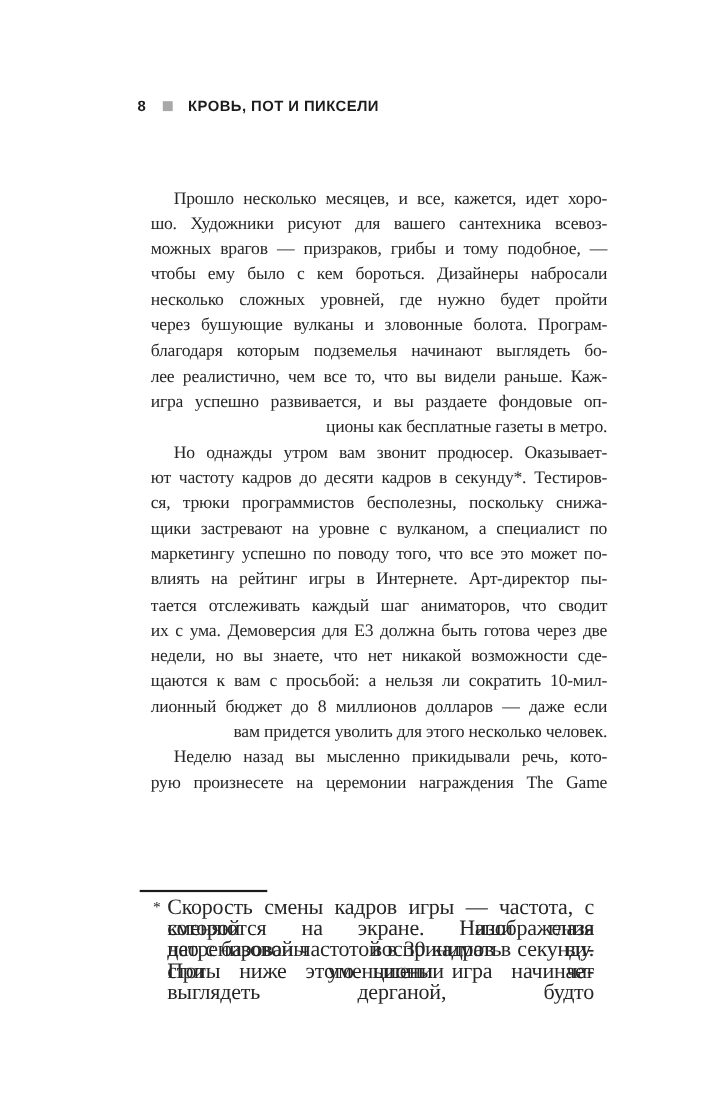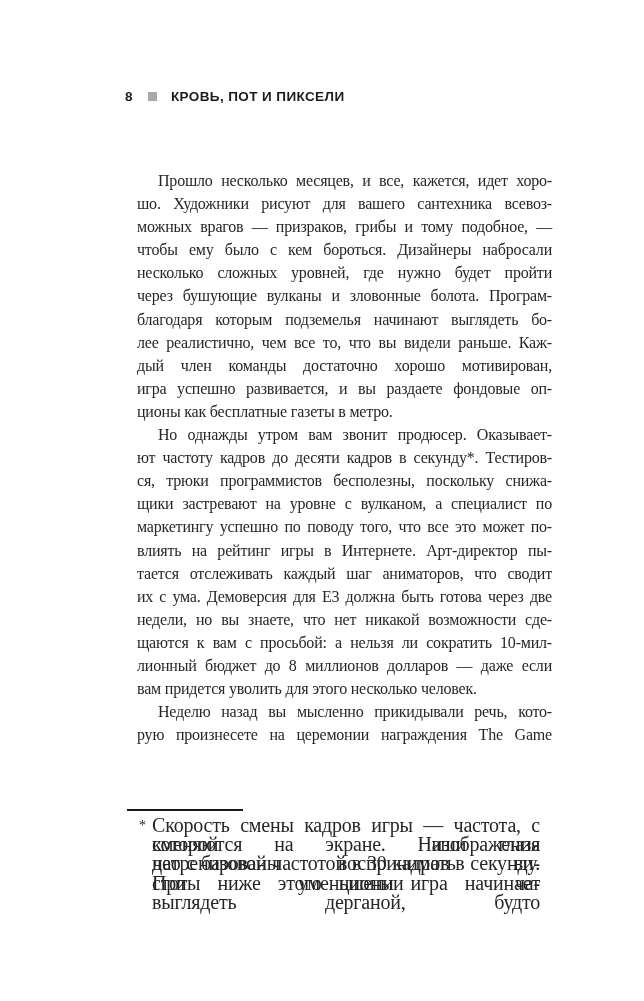--- a/index.html
+++ b/index.html
@@ -41,21 +41,21 @@
     width: 415px;
     margin-left: 12px;
   }
   .line {
     font-size: 16px;
     line-height: 23.1px;
     height: 23.1px;
     letter-spacing: -0.2px;
     color: #262626;
     white-space: normal;
-    text-align: left;
+    text-align: right;
   }
   .line.just { text-align: justify; text-align-last: justify; }
   .line.ind  { text-indent: 21px; }
 
   
   .fnrule {
     position: absolute;
     top: 809px; left: 127px;
     width: 116px; height: 2px;
     background: #1a1a1a;
@@ -96,21 +96,20 @@
 
   <main class="bodytext">
       <div class="line just ind">Прошло несколько месяцев, и все, кажется, идет хоро-</div>
       <div class="line just">шо. Художники рисуют для вашего сантехника всевоз-</div>
       <div class="line just">можных врагов — призраков, грибы и тому подобное, —</div>
       <div class="line just">чтобы ему было с кем бороться. Дизайнеры набросали</div>
       <div class="line just">несколько сложных уровней, где нужно будет пройти</div>
       <div class="line just">через бушующие вулканы и зловонные болота. Програм-</div>
       <div class="line just">благодаря которым подземелья начинают выглядеть бо-</div>
       <div class="line just">лее реалистично, чем все то, что вы видели раньше. Каж-</div>
-      <div class="line just">дый член команды достаточно хорошо мотивирован,</div>
       <div class="line just">игра успешно развивается, и вы раздаете фондовые оп-</div>
       <div class="line">ционы как бесплатные газеты в метро.</div>
       <div class="line just ind">Но однажды утром вам звонит продюсер. Оказывает-</div>
       <div class="line just">ют частоту кадров до десяти кадров в секунду*. Тестиров-</div>
       <div class="line just">ся, трюки программистов бесполезны, поскольку снижа-</div>
       <div class="line just">щики застревают на уровне с вулканом, а специалист по</div>
       <div class="line just">маркетингу успешно по поводу того, что все это может по-</div>
       <div class="line just">влиять на рейтинг игры в Интернете. Арт-директор пы-</div>
       <div class="line just">тается отслеживать каждый шаг аниматоров, что сводит</div>
       <div class="line just">их с ума. Демоверсия для E3 должна быть готова через две</div>

